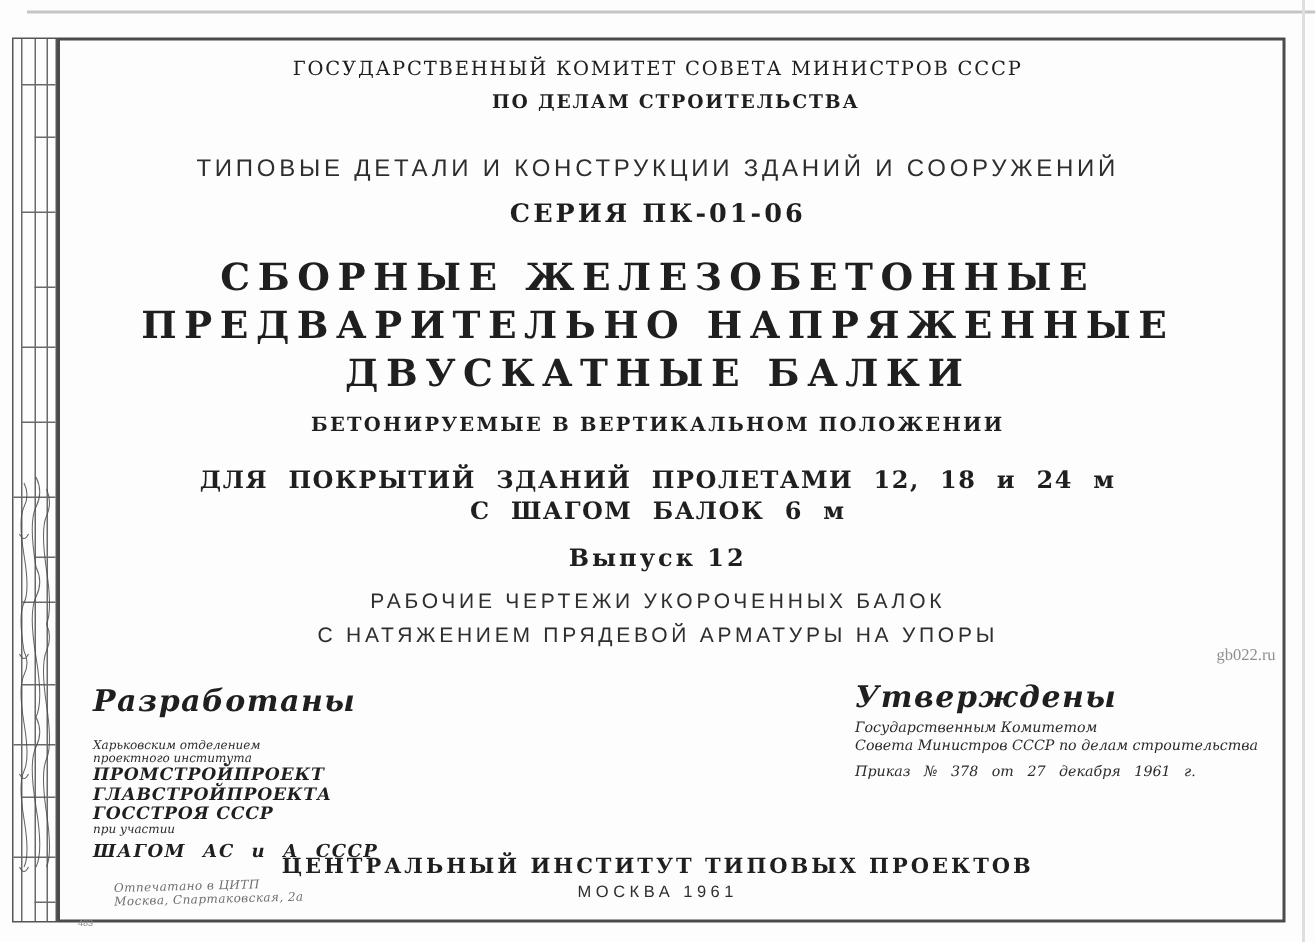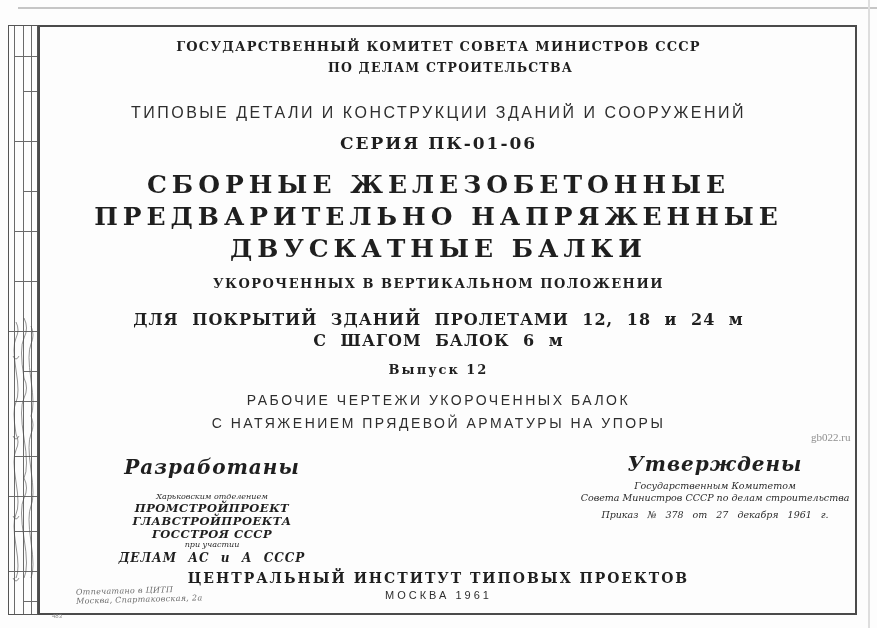--- a/index.html
+++ b/index.html
@@ -9,33 +9,33 @@
   
   .scan-top{left:18px;top:7px;width:859px;height:2px;background:#c6c6c6;}
   .scan-right{left:868px;top:0;width:2px;height:628px;background:#dedede;}
   
   .frame{left:38px;top:25px;width:815px;height:586px;border:2px solid #4b4b4b;}
   
   .strip{left:8px;top:25px;width:30px;height:590px;border:1px solid #555;box-sizing:border-box;}
   .strip .v{position:absolute;top:0;bottom:0;width:1px;background:#6a6a6a;}
   .strip .h{position:absolute;height:1px;background:#6a6a6a;}
   .line{position:absolute;left:0;width:100%;text-align:center;white-space:nowrap;}
-  .t-org1{font-size:13px;font-weight:bold;letter-spacing:1.2px;}
+  .t-org1{font-size:13px;font-weight:normal;letter-spacing:1.2px;}
   .t-org2{font-size:12.5px;font-weight:bold;letter-spacing:1.2px;}
   .t-type{font-family:"Liberation Sans","DejaVu Sans",sans-serif;font-size:16px;letter-spacing:2.5px;color:#2e2e2e;}
   .t-series{font-size:17px;font-weight:bold;letter-spacing:2px;}
   .t-big{font-size:25px;font-weight:bold;letter-spacing:5px;}
   .t-method{font-size:13px;font-weight:bold;letter-spacing:1.5px;}
   .t-span{font-size:16px;font-weight:bold;letter-spacing:1px;word-spacing:7px;}
-  .t-issue{font-size:13px;font-weight:bold;letter-spacing:2px;}
+  .t-issue{font-size:16px;font-weight:bold;letter-spacing:2px;}
   .t-desc{font-family:"Liberation Sans","DejaVu Sans",sans-serif;font-size:14px;letter-spacing:2.5px;color:#2e2e2e;}
   .t-inst{font-size:14px;font-weight:bold;letter-spacing:2px;}
   .t-city{font-family:"Liberation Sans","DejaVu Sans",sans-serif;font-size:11px;letter-spacing:3px;color:#2e2e2e;}
   
-  .blk{position:absolute;text-align:center;}
+  .blk{position:absolute;text-align:left;}
   .blk .head{font-size:20px;font-weight:bold;font-style:italic;letter-spacing:1px;}
   .blk .s1{font-size:8px;font-style:italic;line-height:8.5px;color:#2a2a2a;}
   .blk .s2{font-size:11.5px;font-style:italic;font-weight:bold;line-height:13px;letter-spacing:.5px;}
   .blk .s3{font-size:9.5px;font-style:italic;line-height:12px;color:#2a2a2a;}
   .blk .s4{font-size:12px;font-style:italic;font-weight:bold;letter-spacing:1px;word-spacing:6px;}
   .dev{left:62px;top:455px;width:300px;}
   .app{left:570px;top:452px;width:290px;}
   .order{margin-top:5px;font-size:9.5px;font-style:italic;word-spacing:6px;color:#2a2a2a;}
   
   .print-note{left:76px;top:586px;transform:rotate(-1.5deg);font-style:italic;font-size:8px;
@@ -84,36 +84,37 @@
   <div class="abs line t-org1" style="top:39px;">ГОСУДАРСТВЕННЫЙ КОМИТЕТ СОВЕТА МИНИСТРОВ СССР</div>
   <div class="abs line t-org2" style="top:60px;padding-left:12px;">ПО ДЕЛАМ СТРОИТЕЛЬСТВА</div>
 
   <div class="abs line t-type" style="top:104px;">ТИПОВЫЕ ДЕТАЛИ И КОНСТРУКЦИИ ЗДАНИЙ И СООРУЖЕНИЙ</div>
   <div class="abs line t-series" style="top:133px;">СЕРИЯ ПК-01-06</div>
 
   <div class="abs line t-big" style="top:170px;">СБОРНЫЕ ЖЕЛЕЗОБЕТОННЫЕ</div>
   <div class="abs line t-big" style="top:202px;">ПРЕДВАРИТЕЛЬНО НАПРЯЖЕННЫЕ</div>
   <div class="abs line t-big" style="top:234px;">ДВУСКАТНЫЕ БАЛКИ</div>
 
-  <div class="abs line t-method" style="top:276px;">УКОРОЧЕННЫХ В ВЕРТИКАЛЬНОМ ПОЛОЖЕНИИ</div>
+  <div class="abs line t-method" style="top:276px;">БЕТОНИРУЕМЫЕ В ВЕРТИКАЛЬНОМ ПОЛОЖЕНИИ</div>
 
   <div class="abs line t-span" style="top:310px;">ДЛЯ ПОКРЫТИЙ ЗДАНИЙ ПРОЛЕТАМИ 12, 18 и 24 м</div>
   <div class="abs line t-span" style="top:331px;">С ШАГОМ БАЛОК 6 м</div>
 
   <div class="abs line t-issue" style="top:362px;">Выпуск 12</div>
   <div class="abs line t-desc" style="top:392px;">РАБОЧИЕ ЧЕРТЕЖИ УКОРОЧЕННЫХ БАЛОК</div>
   <div class="abs line t-desc" style="top:415px;">С НАТЯЖЕНИЕМ ПРЯДЕВОЙ АРМАТУРЫ НА УПОРЫ</div>
 
   <div class="blk dev">
     <div class="head">Разработаны</div>
     <div class="s1" style="margin-top:14px;">Харьковским отделением</div>
+    <div class="s1">проектного института</div>
     <div class="s2">ПРОМСТРОЙПРОЕКТ ГЛАВСТРОЙПРОЕКТА</div>
     <div class="s2">ГОССТРОЯ СССР</div>
     <div class="s1">при участии</div>
-    <div class="s4" style="margin-top:2px;">ДЕЛАМ АС и А СССР</div>
+    <div class="s4" style="margin-top:2px;">ШАГОМ АС и А СССР</div>
   </div>
 
   <div class="blk app">
     <div class="head">Утверждены</div>
     <div class="s3" style="margin-top:4px;">Государственным Комитетом</div>
     <div class="s3">Совета Министров СССР по делам строительства</div>
     <div class="order">Приказ № 378  от 27 декабря 1961 г.</div>
   </div>
 
   <div class="abs line t-inst" style="top:570px;">ЦЕНТРАЛЬНЫЙ ИНСТИТУТ ТИПОВЫХ ПРОЕКТОВ</div>

